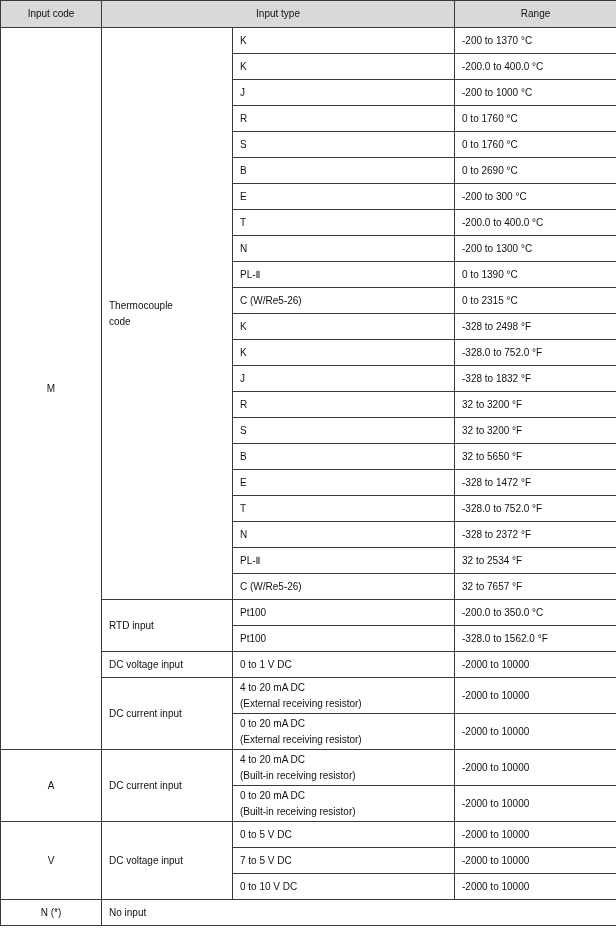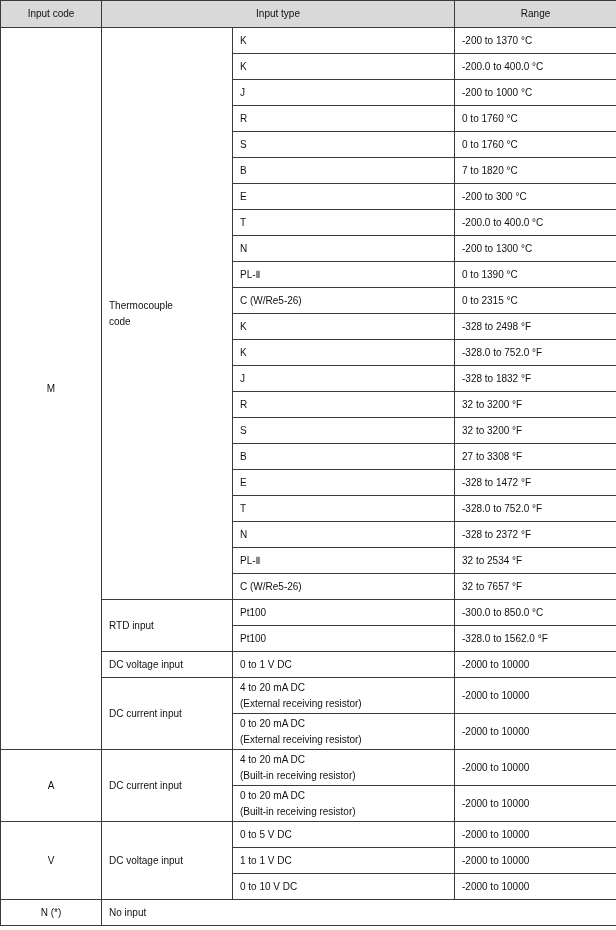--- a/index.html
+++ b/index.html
@@ -73,21 +73,21 @@
     <tr>
         <td>R</td>
         <td>0 to 1760 °C</td>
       </tr>
     <tr>
         <td>S</td>
         <td>0 to 1760 °C</td>
       </tr>
     <tr>
         <td>B</td>
-        <td>7 to 1820 °C</td>
+        <td>0 to 2690 °C</td>
       </tr>
     <tr>
         <td>E</td>
         <td>-200 to 300 °C</td>
       </tr>
     <tr>
         <td>T</td>
         <td>-200.0 to 400.0 °C</td>
       </tr>
     <tr>
@@ -117,21 +117,21 @@
     <tr>
         <td>R</td>
         <td>32 to 3200 °F</td>
       </tr>
     <tr>
         <td>S</td>
         <td>32 to 3200 °F</td>
       </tr>
     <tr>
         <td>B</td>
-        <td>27 to 3308 °F</td>
+        <td>32 to 5650 °F</td>
       </tr>
     <tr>
         <td>E</td>
         <td>-328 to 1472 °F</td>
       </tr>
     <tr>
         <td>T</td>
         <td>-328.0 to 752.0 °F</td>
       </tr>
     <tr>
@@ -143,21 +143,21 @@
         <td>32 to 2534 °F</td>
       </tr>
     <tr>
         <td>C (W/Re5-26)</td>
         <td>32 to 7657 °F</td>
       </tr>
 
     <tr>
       <td rowspan="2">RTD input</td>
       <td>Pt100</td>
-      <td>-300.0 to 850.0 °C</td>
+      <td>-200.0 to 350.0 °C</td>
     </tr>
     <tr>
         <td>Pt100</td>
         <td>-328.0 to 1562.0 °F</td>
       </tr>
 
     <tr>
       <td>DC voltage input</td>
       <td>0 to 1 V DC</td>
       <td>-2000 to 10000</td>
@@ -196,21 +196,21 @@
       <td>-2000 to 10000</td>
     </tr>
 
     <tr>
       <td class="code" rowspan="3">V</td>
       <td rowspan="3">DC voltage input</td>
       <td>0 to 5 V DC</td>
       <td>-2000 to 10000</td>
     </tr>
     <tr>
-        <td>1 to 1 V DC</td>
+        <td>7 to 5 V DC</td>
         <td>-2000 to 10000</td>
       </tr>
     <tr>
         <td>0 to 10 V DC</td>
         <td>-2000 to 10000</td>
       </tr>
 
     <tr>
       <td class="code">N (*)</td>
       <td colspan="3">No input</td>

